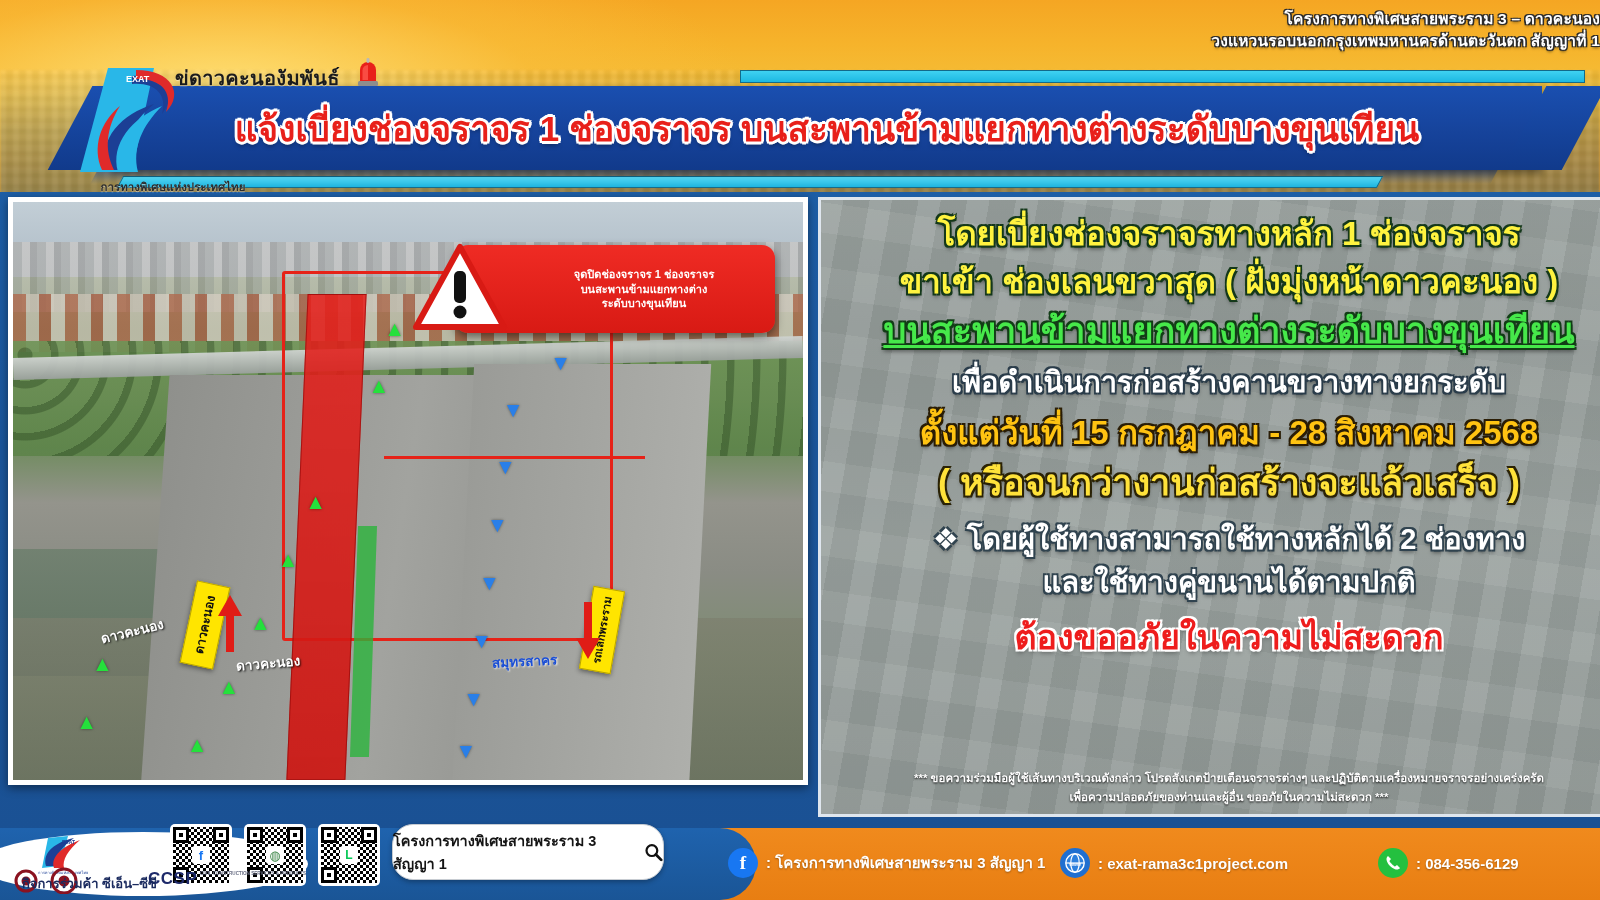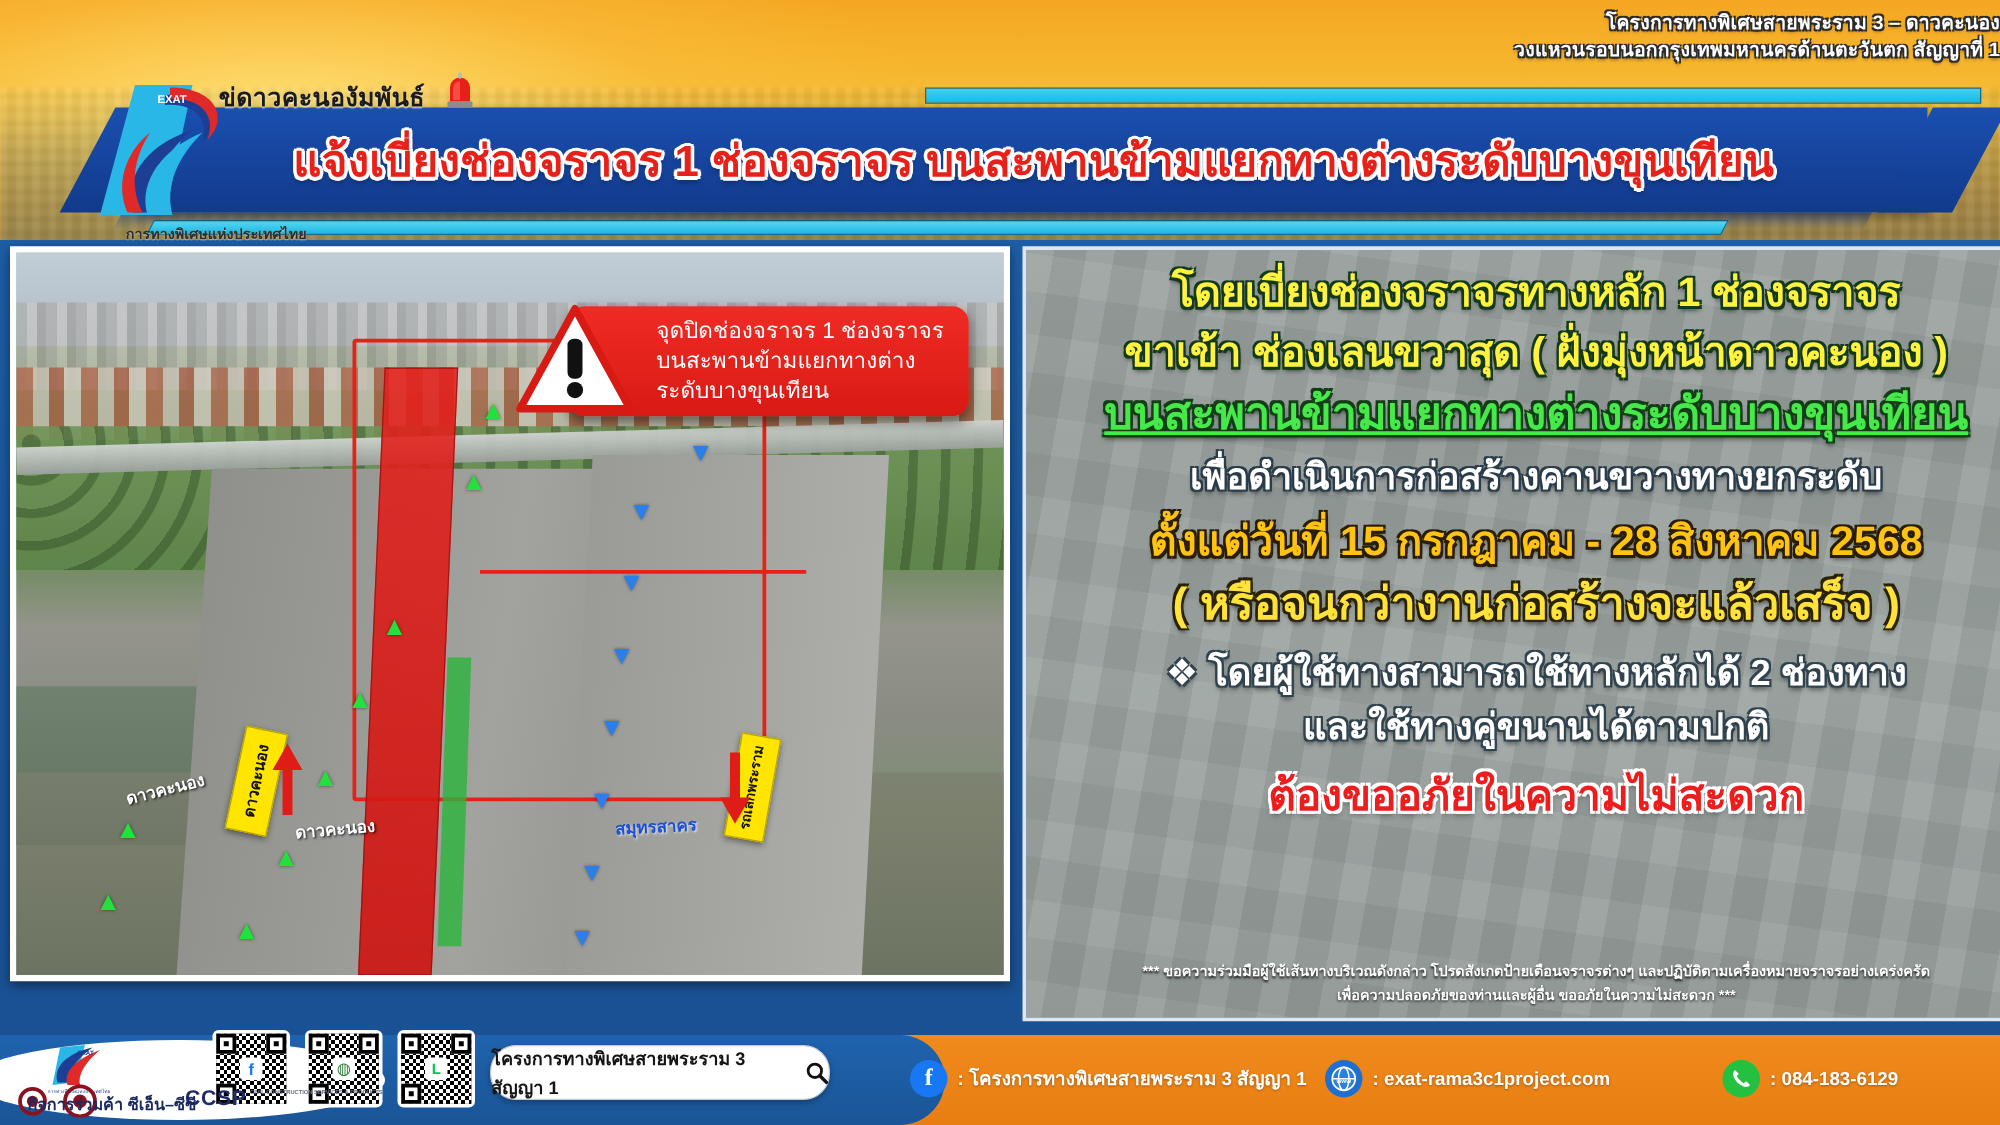--- a/index.html
+++ b/index.html
@@ -122,22 +122,22 @@
   .arr { position:absolute; font-size:21px; font-weight:bold; line-height:1; }
   .arr.g { color:#25e03c; text-shadow:0 0 3px rgba(0,0,0,.5); }
   .arr.b { color:#2a7fe8; text-shadow:0 0 3px rgba(0,0,0,.45); }
 
   
   .callout { position:absolute; left:455px; top:245px; width:320px; height:88px;
     background:linear-gradient(180deg,#ef2b24,#d81a14); border-radius:13px;
     box-shadow:0 4px 10px rgba(0,0,0,.5); z-index:20;
     display:flex; align-items:center; }
   .callout-tri { position:absolute; left:-43px; top:-4px; width:96px; height:94px; }
-  .callout-txt { margin-left:70px; color:#fff; font-size:18px; font-weight:normal;
-    line-height:1.32; text-align:left; width:238px; }
+  .callout-txt { margin-left:70px; color:#fff; font-size:11px; font-weight:bold;
+    line-height:1.32; text-align:center; width:238px; }
 
   
   .ph-lab { position:absolute; color:#fff; font-size:13.5px; font-weight:bold;
     text-shadow:1px 1px 2px rgba(0,0,0,.85); z-index:18; white-space:nowrap; }
   .ph-lab.blue { color:#1b4fd6; text-shadow:1px 1px 2px rgba(255,255,255,.8); }
   .ysign { position:absolute; background:#ffe500; border:1px solid #b9a400;
     color:#111; font-size:12.5px; font-weight:bold; z-index:19;
     display:flex; align-items:center; justify-content:center;
     box-shadow:0 2px 5px rgba(0,0,0,.45); }
   .redarrow { position:absolute; z-index:19; }
@@ -206,21 +206,21 @@
     background:
       repeating-linear-gradient(90deg,#000 0 3px,#fff 3px 6px),
       repeating-linear-gradient(0deg,#000 0 3px,#fff 3px 6px);
     background-blend-mode:difference; }
   .qr-eye { position:absolute; width:16px; height:16px; border:3px solid #000; background:#fff; }
   .qr-eye:after { content:""; position:absolute; inset:3px; background:#000; }
   .qr-mid { position:absolute; left:50%; top:50%; transform:translate(-50%,-50%);
     width:18px; height:18px; background:#fff; display:flex; align-items:center;
     justify-content:center; border-radius:3px; }
 
-  .searchpill { position:absolute; left:392px; bottom:20px; width:272px; height:44px;
+  .searchpill { position:absolute; left:392px; bottom:20px; width:272px; height:56px;
     background:#fff; border-radius:21px; border:1.5px solid #c7ccd2;
     display:flex; align-items:center; justify-content:flex-start; gap:9px; z-index:6;
     box-shadow:0 2px 5px rgba(0,0,0,.3); }
   .searchpill span { font-size:14.5px; color:#141414; font-weight:bold; }
 
   .fitem { position:absolute; bottom:22px; display:flex; align-items:center; gap:8px; z-index:5; }
   .fitem .ftxt { color:#fff; font-size:15px; font-weight:bold;
     text-shadow:0 1px 2px rgba(0,0,0,.35); white-space:nowrap; }
   .cir { width:30px; height:30px; border-radius:50%; display:flex;
     align-items:center; justify-content:center; flex:0 0 auto; }
@@ -437,17 +437,17 @@
       </span>
       <span class="ftxt">: exat-rama3c1project.com</span>
     </div>
 
     <div class="fitem" style="left:1378px;">
       <span class="cir" style="background:#24c03f;">
         <svg width="18" height="18" viewBox="0 0 18 18">
           <path d="M4 2 C2.5 3 2 5 3 7.5 C4.3 10.8 7.2 13.7 10.5 15 C13 16 15 15.5 16 14 L13 11 L11 12.6 C9.4 11.8 6.2 8.6 5.4 7 L7 5 Z" fill="#fff"></path>
         </svg>
       </span>
-      <span class="ftxt">: 084-183-6129</span>
+      <span class="ftxt">: 084-356-6129</span>
     </div>
   </div>
 
 </div>
 
 </body></html>

